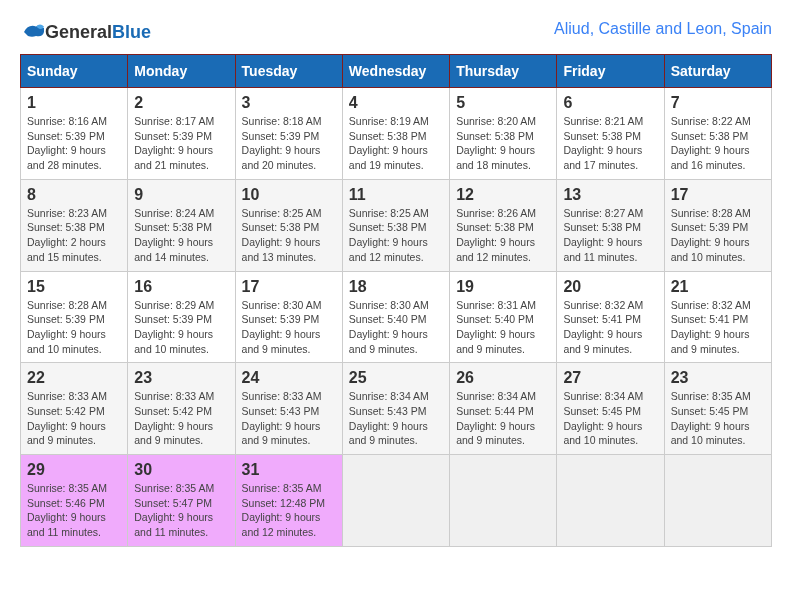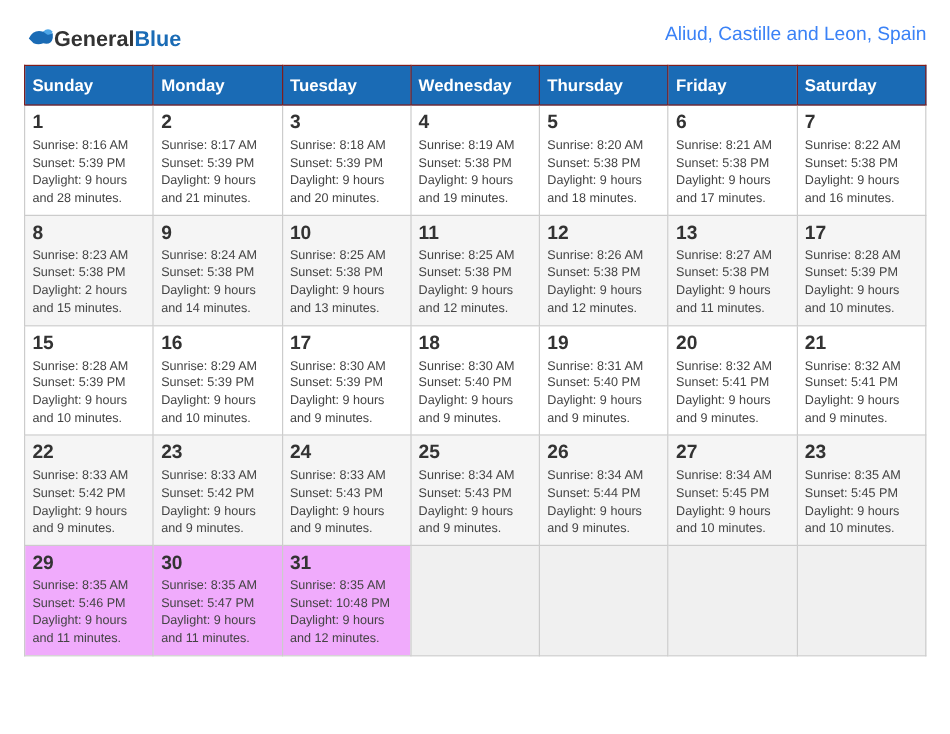--- a/index.html
+++ b/index.html
@@ -357,21 +357,21 @@
           <div class="day-info">
             <span>Sunrise: 8:35 AM</span><br>
             <span>Sunset: 5:47 PM</span><br>
             <span>Daylight: 9 hours and 11 minutes.</span>
           </div>
         </td>
         <td>
           <span class="day-number">31</span>
           <div class="day-info">
             <span>Sunrise: 8:35 AM</span><br>
-            <span>Sunset: 10:48 PM</span><br>
+            <span>Sunset: 12:48 PM</span><br>
             <span>Daylight: 9 hours and 12 minutes.</span>
           </div>
         </td>
         <td class="empty-cell"></td>
         <td class="empty-cell"></td>
         <td class="empty-cell"></td>
         <td class="empty-cell"></td>
       </tr>
     </tbody>
 </table>

